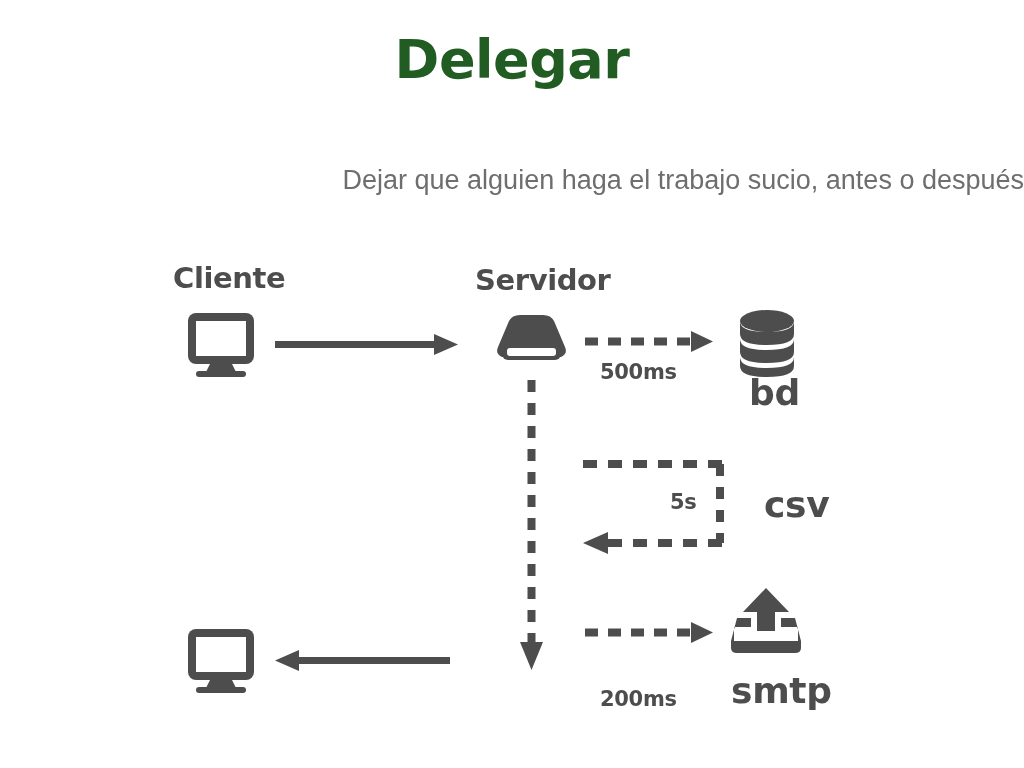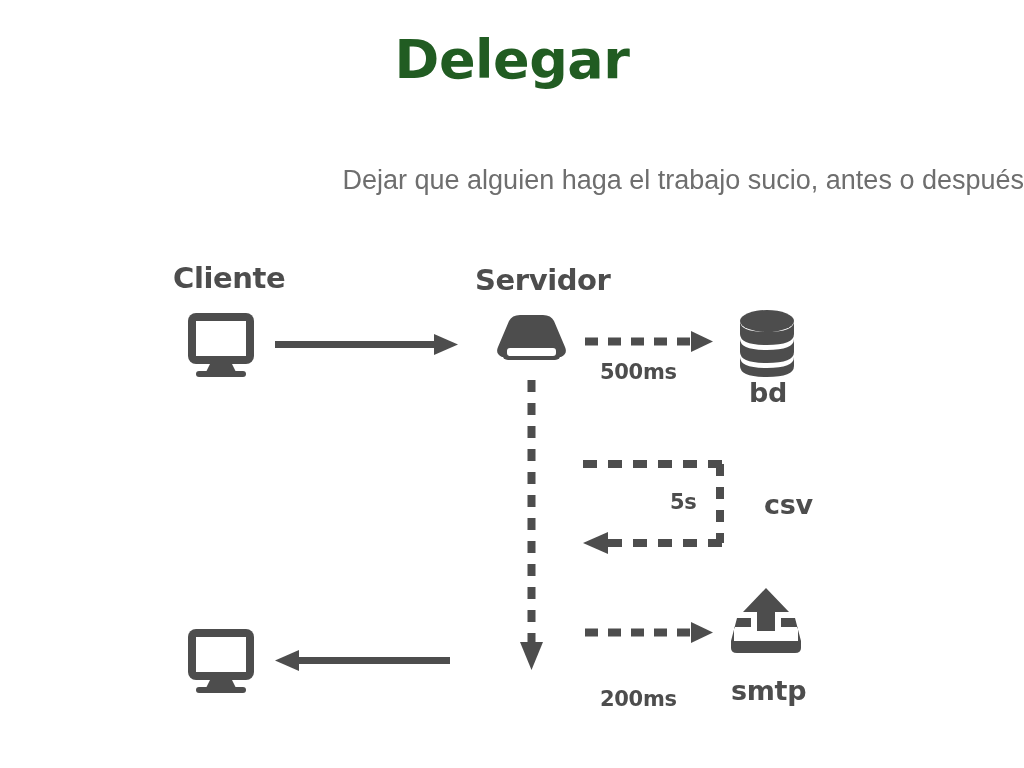--- a/index.html
+++ b/index.html
@@ -78,21 +78,21 @@
     font-weight: bold;
     color: #4D4D4D;
     white-space: nowrap;
   }
   .node-title {
     font-size: 29px;
     line-height: 34px;
     letter-spacing: -0.4px;
   }
   .icon-caption {
-    font-size: 27px;
+    font-size: 36px;
     line-height: 31px;
     letter-spacing: -0.3px;
   }
   .edge-label {
     font-size: 21px;
     line-height: 25px;
     letter-spacing: -0.3px;
   }
 
   .lbl-cliente  { left: 173px; top: 261px; }

